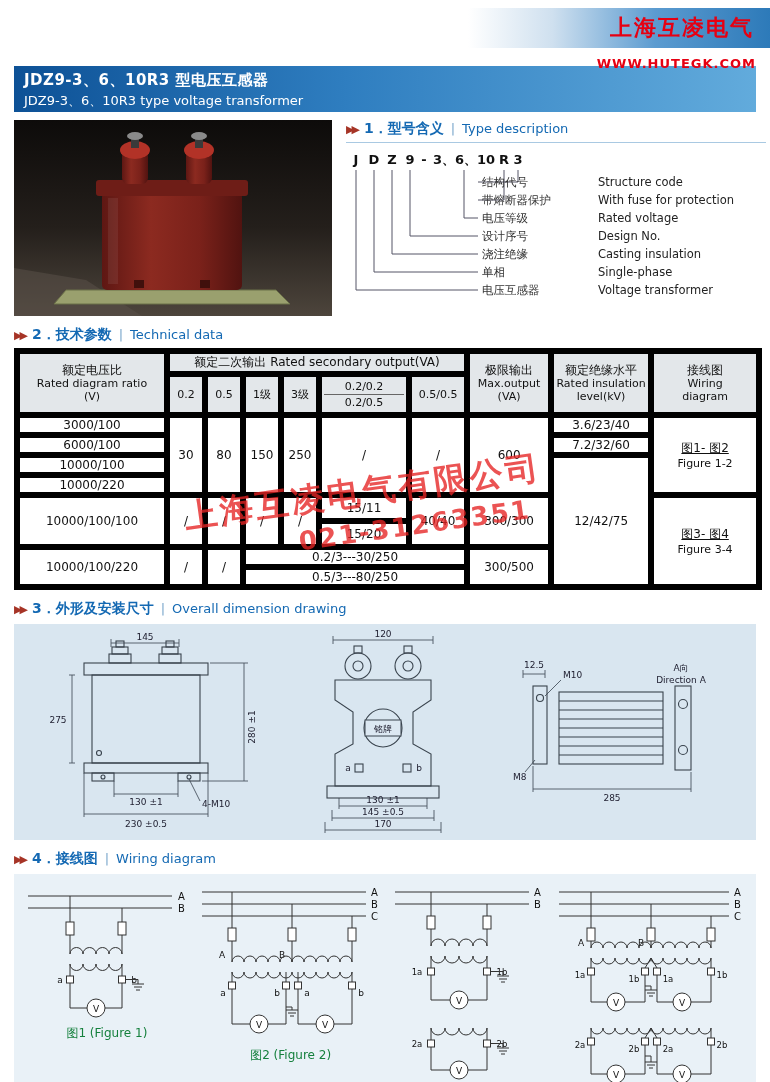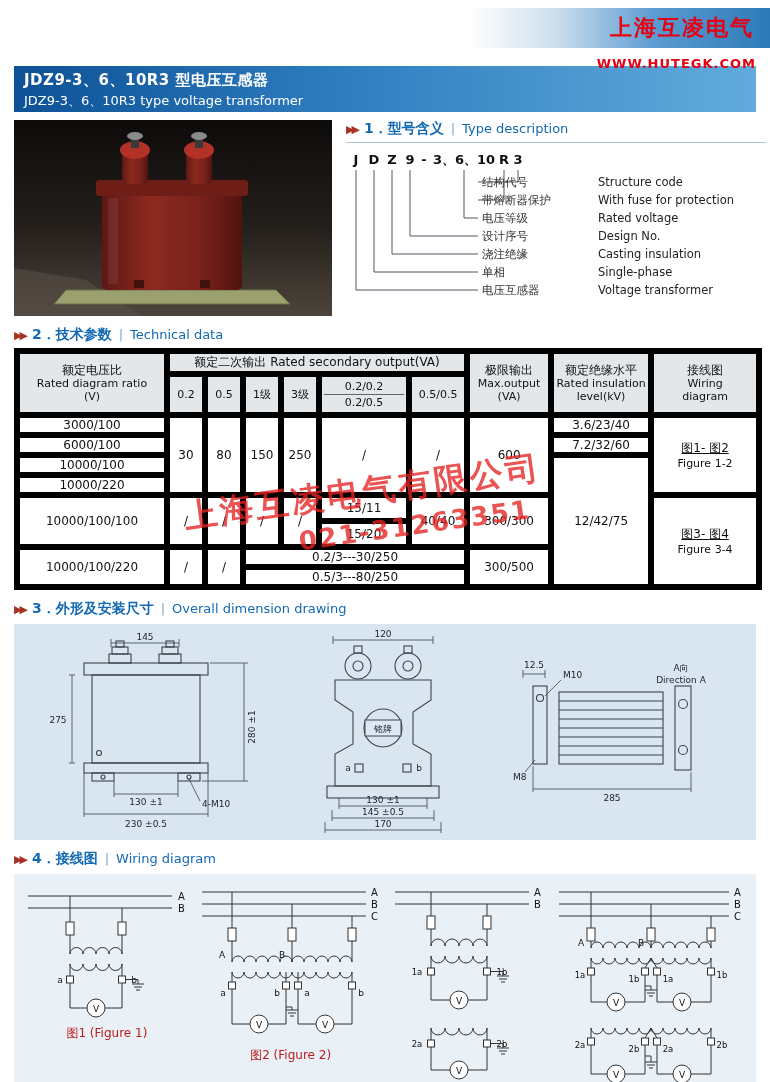--- a/index.html
+++ b/index.html
@@ -57,21 +57,21 @@
 
   
   .wiring-area { margin:6px 14px 0; height:252px; background:#e9f1f7;
     display:flex; align-items:flex-start; justify-content:space-around; padding:8px 6px 0; }
   .fig { display:flex; flex-direction:column; align-items:center; }
   .fig svg text { fill:#111; }
   .bus { stroke:#333; stroke-width:1; fill:none; }
   .coil { stroke:#333; stroke-width:1; fill:none; }
   .sq { fill:#fff; stroke:#333; stroke-width:1; }
   .mtr { fill:#fff; stroke:#333; stroke-width:1; }
-  .caption { font-size:12px; color:#b91c1c; margin-top:3px; }
+  .caption { font-size:12px; color:#15803d; margin-top:3px; }
 
   
   .watermark { position:absolute; top:470px; left:185px; transform:rotate(-8deg);
     color:rgba(230,35,35,0.78); pointer-events:none; white-space:nowrap; }
   .wm1 { font-size:33px; font-weight:bold; letter-spacing:3px; }
   .wm2 { font-size:26px; font-weight:bold; letter-spacing:2px; margin-left:110px; margin-top:2px; }
 </style>
 </head>
 <body>
 

